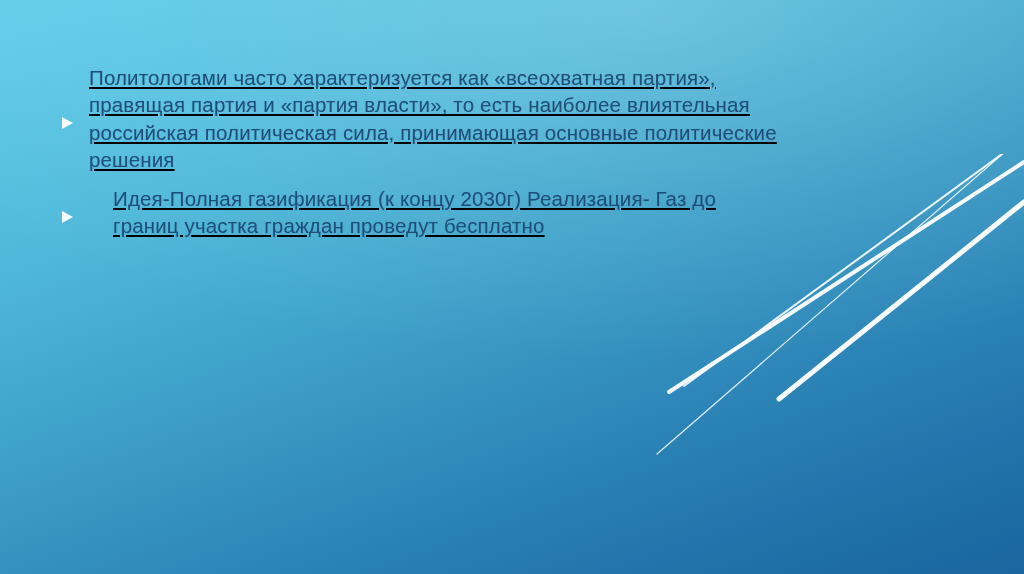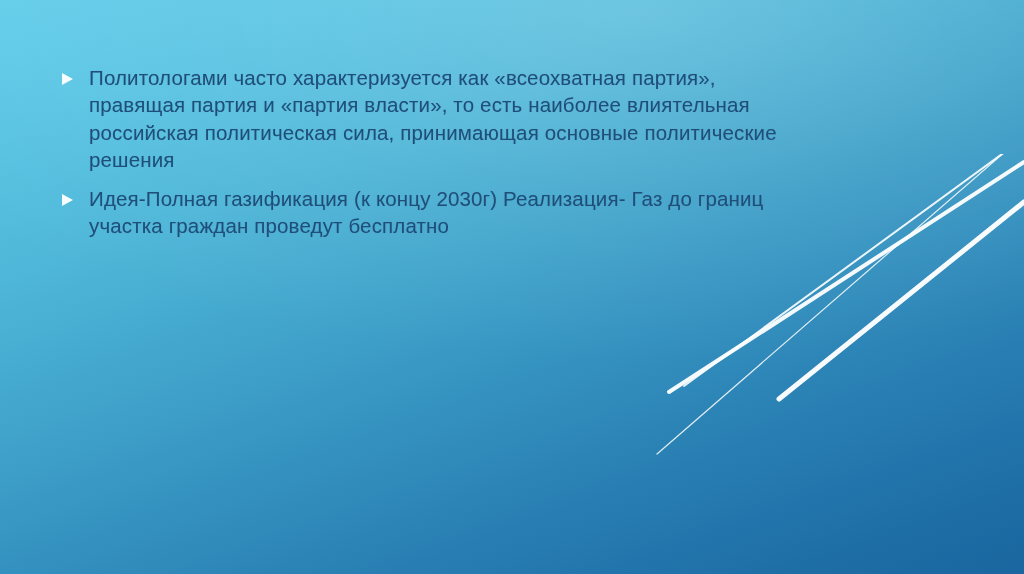--- a/index.html
+++ b/index.html
@@ -52,24 +52,25 @@
 
   
   .content {
     position: absolute;
     left: 62px;
     top: 64px;
     width: 720px;
   }
   .bullet-row {
     display: flex;
-    align-items: flex-start;
+    align-items: center;
     margin-bottom: 12px;
+    text-decoration: underline;
   }
-  .bullet-row:last-child { margin-bottom: 0; }
+  .bullet-row:last-child { margin-bottom: 0; gap: 24px; }
 
   .bullet-marker {
     flex: 0 0 auto;
     width: 14px;
     margin-top: 9px;
     margin-right: 13px;
     line-height: 0;
   }
   .bullet-marker svg { display: block; }
 

